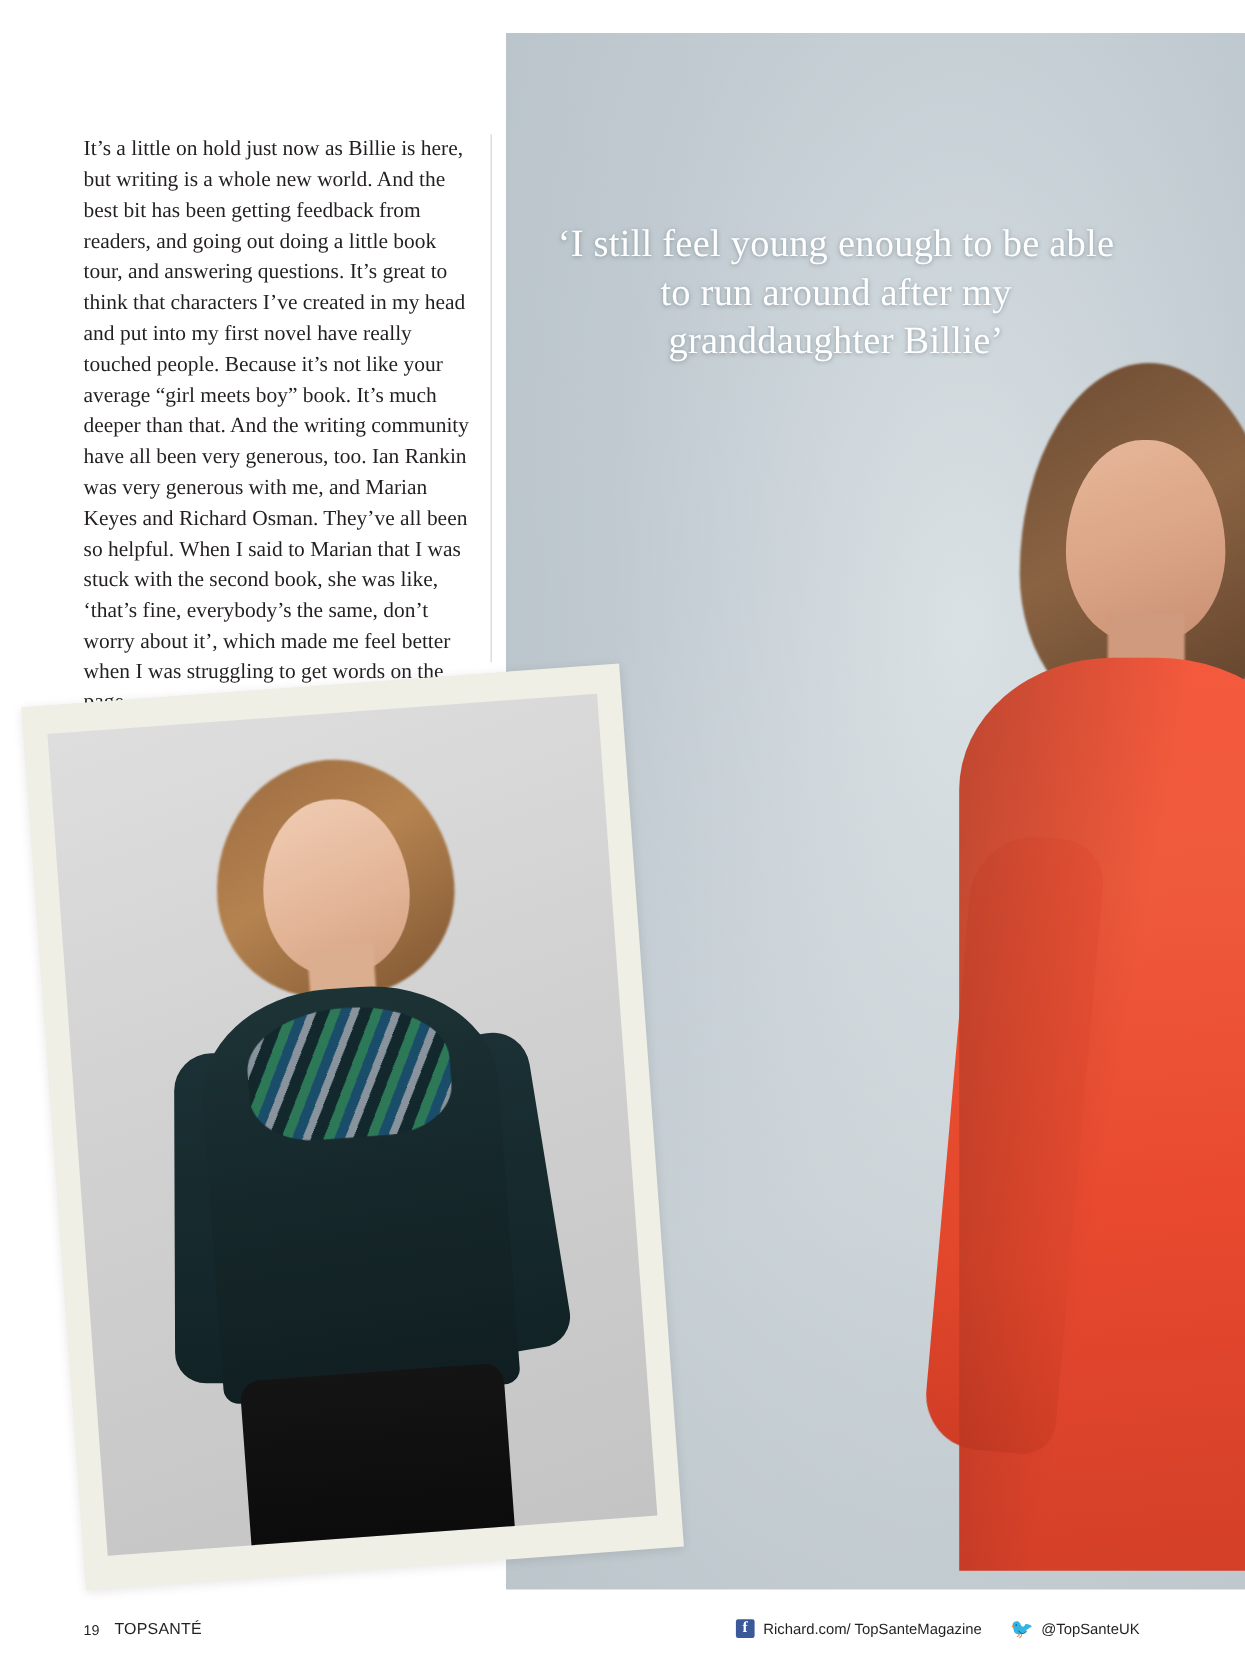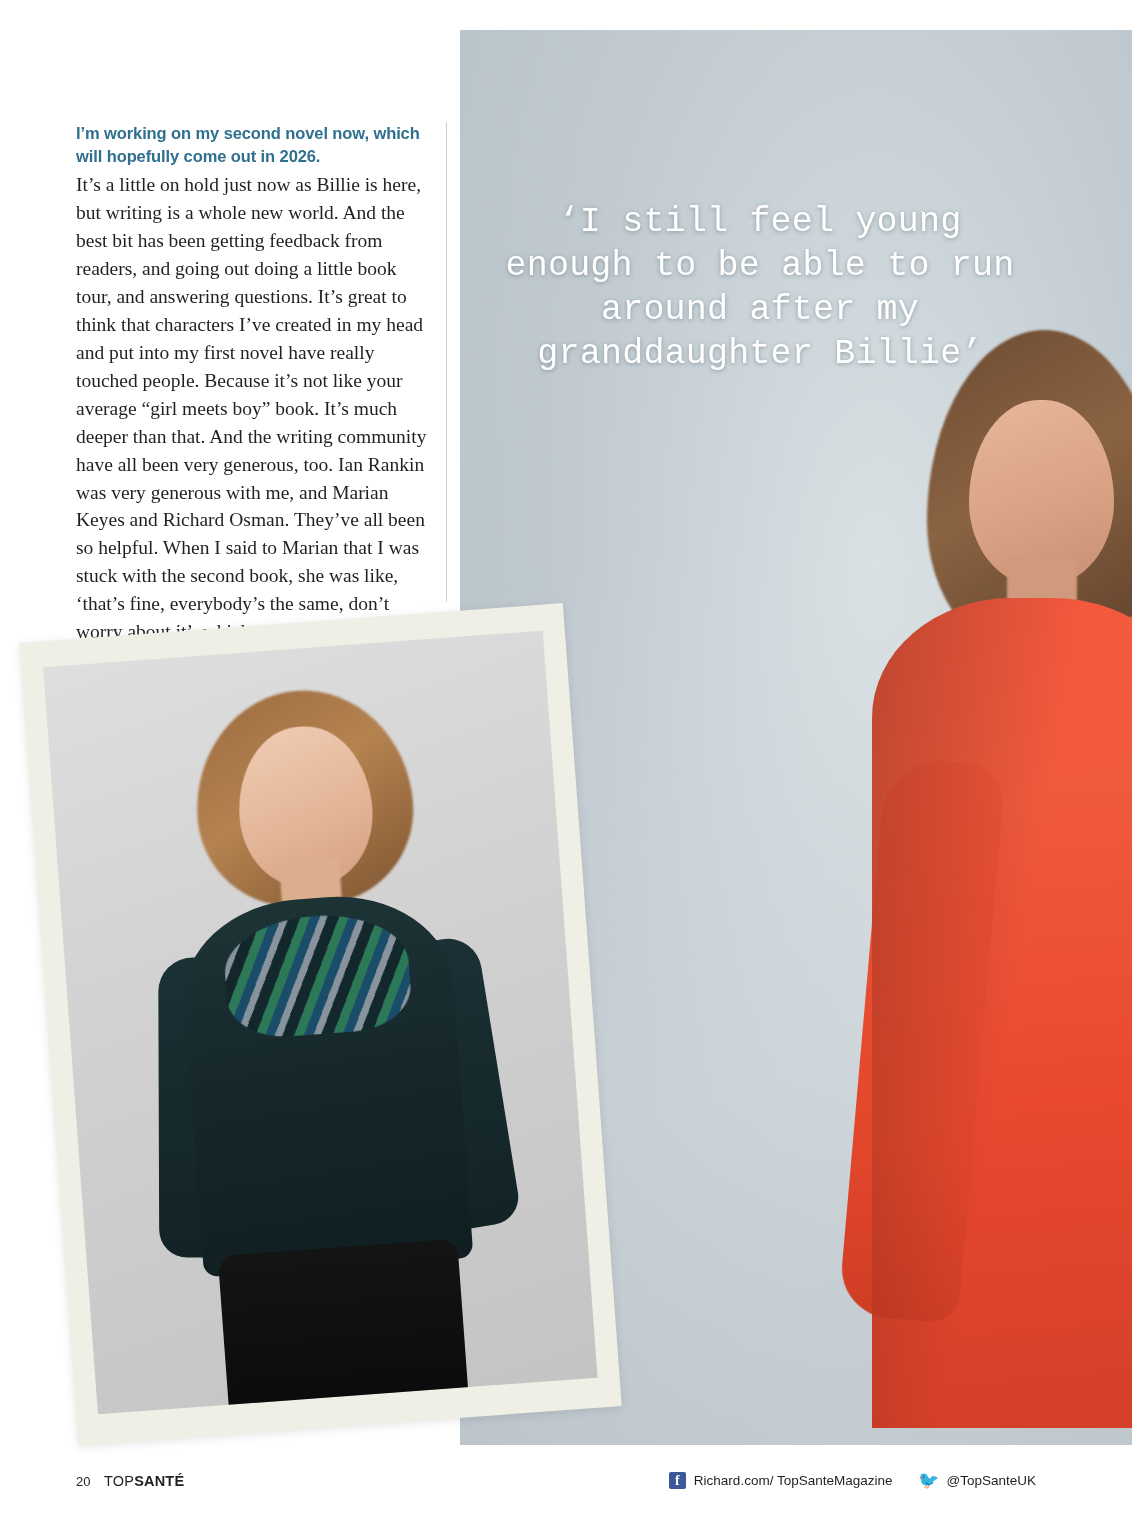--- a/index.html
+++ b/index.html
@@ -101,21 +101,21 @@
   }
 
   
   .pull-quote {
     position: absolute;
     left: 500px;
     top: 200px;
     width: 520px;
     text-align: center;
     color: #ffffff;
-    font-family: Liberation Mono, monospace;
+    font-family: Liberation Serif, serif;
     font-size: 35px;
     line-height: 1.26;
     letter-spacing: 0.2px;
     text-shadow: 0 1px 4px rgba(90,105,115,0.55);
   }
 
   
   .left-col {
     position: absolute;
     left: 76px;
@@ -275,21 +275,21 @@
   }
   .masthead {
     position: absolute;
     left: 104px;
     top: 3px;
     font-family: "Liberation Sans", sans-serif;
     font-size: 14.5px;
     letter-spacing: 0.2px;
     color: #231f20;
   }
-  .masthead b { font-weight: bold; }
+  .masthead b { font-weight: normal; }
   .social {
     position: absolute;
     right: 96px;
     top: 2px;
     display: flex;
     align-items: center;
     gap: 26px;
     font-family: "Liberation Sans", sans-serif;
     font-size: 13.5px;
     color: #231f20;
@@ -316,39 +316,38 @@
     <div class="fig-body"></div>
     <div class="fig-arm"></div>
     <div class="fig-shade"></div>
   </div>
 </div>
 
 <div class="pull-quote">‘I still feel young enough to be able to run around after my granddaughter Billie’</div>
 
 <div class="col-rule"></div>
 <div class="left-col">
-  <p class="intro">I’m working on my second novel now, which will hopefully come out in 2026.</p>
   <p class="body">It’s a little on hold just now as Billie is here, but writing is a whole new world. And the best bit has been getting feedback from readers, and going out doing a little book tour, and answering questions. It’s great to think that characters I’ve created in my head and put into my first novel have really touched people. Because it’s not like your average “girl meets boy” book. It’s much deeper than that. And the writing community have all been very generous, too. Ian Rankin was very generous with me, and Marian Keyes and Richard Osman. They’ve all been so helpful. When I said to Marian that I was stuck with the second book, she was like, ‘that’s fine, everybody’s the same, don’t worry about it’, which made me feel better when I was struggling to get words on the page.</p>
 </div>
 
 <div class="inset-photo">
   <div class="inner">
     <div class="ip-hair"></div>
     <div class="ip-face"></div>
     <div class="ip-neck"></div>
     <div class="ip-arm-l"></div>
     <div class="ip-arm-r"></div>
     <div class="ip-jumper"></div>
     <div class="ip-yoke"></div>
     <div class="ip-trousers"></div>
   </div>
 </div>
 
 <div class="footer">
-  <span class="page-num">20</span>
+  <span class="page-num">19</span>
   <span class="masthead">
     <span>TOP</span><b>SANTÉ</b>
   </span>
   <div class="social">
     <span class="soc-item">
       <span class="fb-icon">f</span>
       <span>Richard.com/ TopSanteMagazine</span>
     </span>
     <span class="soc-item">
       <span class="tw-icon">🐦</span>

